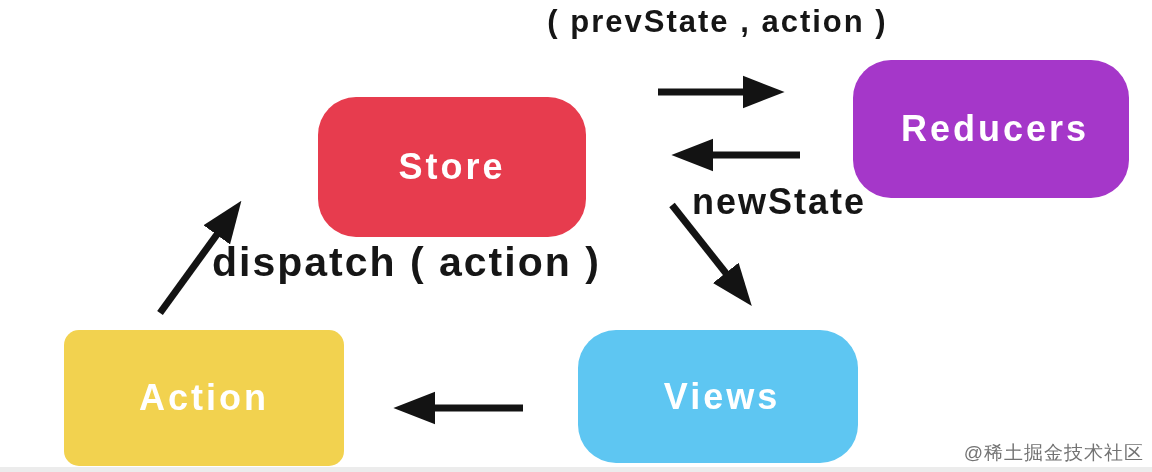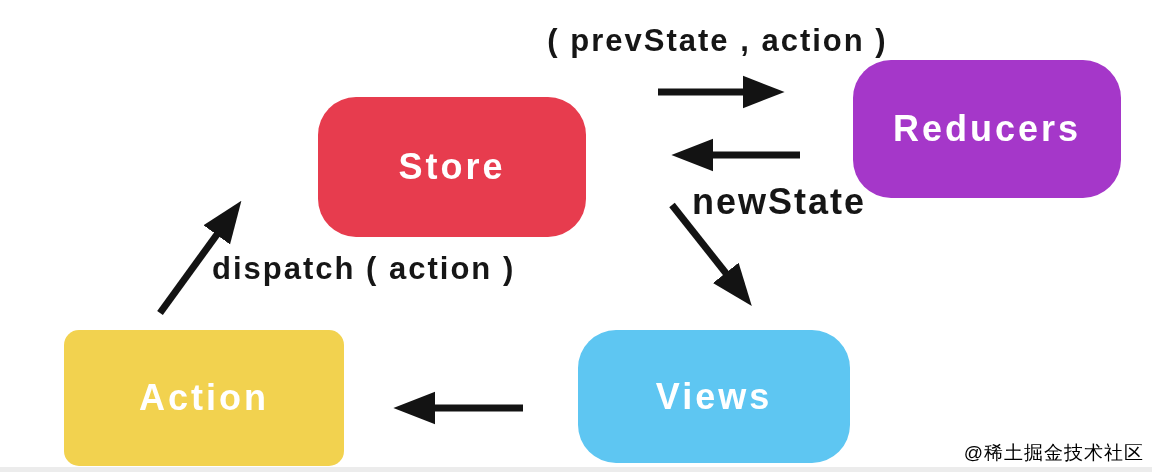--- a/index.html
+++ b/index.html
@@ -31,50 +31,50 @@
     justify-content: center;
   }
   .node span {
     color: #ffffff;
     font-weight: bold;
     font-size: 36px;
     letter-spacing: 3px;
     white-space: nowrap;
   }
   .node-store    { left: 318px; top: 58px;  width: 268px; height: 140px; }
-  .node-reducers { left: 853px; top: 60px;  width: 268px; height: 138px; }
+  .node-reducers { left: 853px; top: 60px;  width: 268px; height: 138px; padding-left: 8px; }
   .node-action   { left: 64px;  top: 330px; width: 280px; height: 136px; }
   .node-views    { left: 578px; top: 330px; width: 272px; height: 133px; }
   .edge-label {
     position: absolute;
     color: #161616;
     font-weight: bold;
     white-space: nowrap;
   }
   .lbl-prevstate {
     left: 525px; top: 4px; width: 385px;
     text-align: center;
-    font-size: 31px; letter-spacing: 2px; margin-top: 19px;
+    font-size: 31px; letter-spacing: 2px;
   }
   .lbl-newstate {
     left: 692px; top: 181px;
     font-size: 36px; letter-spacing: 2px;
   }
   .lbl-dispatch {
-    left: 212px; top: 251px;
-    font-size: 31px; letter-spacing: 2px;
+    left: 212px; top: 239px;
+    font-size: 41px; letter-spacing: 2px;
   }
   .lbl-state {
     left: 587px; top: 249px;
     font-size: 29px; letter-spacing: 4px;
   }
   .watermark {
     position: absolute;
     right: 8px; bottom: 6px;
-    color: #000000;
+    color: #737373;
     font-size: 19px;
     letter-spacing: 1px;
   }
   .bottom-strip {
     position: absolute;
     left: 0; bottom: 0;
     width: 100%; height: 5px;
     background: #ececec;
   }
 </style>
@@ -101,21 +101,21 @@
   </div>
 
   <div class="node node-reducers" style="background-color: rgb(165, 55, 201);">
     <span>Reducers</span>
   </div>
 
   <div class="node node-action" style="background-color: rgb(242, 210, 79); border-radius: 15px;">
     <span>Action</span>
   </div>
 
-  <div class="node node-views" style="background-color: rgb(94, 198, 242);">
+  <div class="node node-views" style="background-color: rgb(94, 198, 242); padding-left: 8px;">
     <span>Views</span>
   </div>
 
   <div class="edge-label lbl-prevstate">( prevState , action )</div>
 
   <div class="edge-label lbl-newstate">newState</div>
 
   <div class="edge-label lbl-dispatch">dispatch ( action )</div>
 
 

